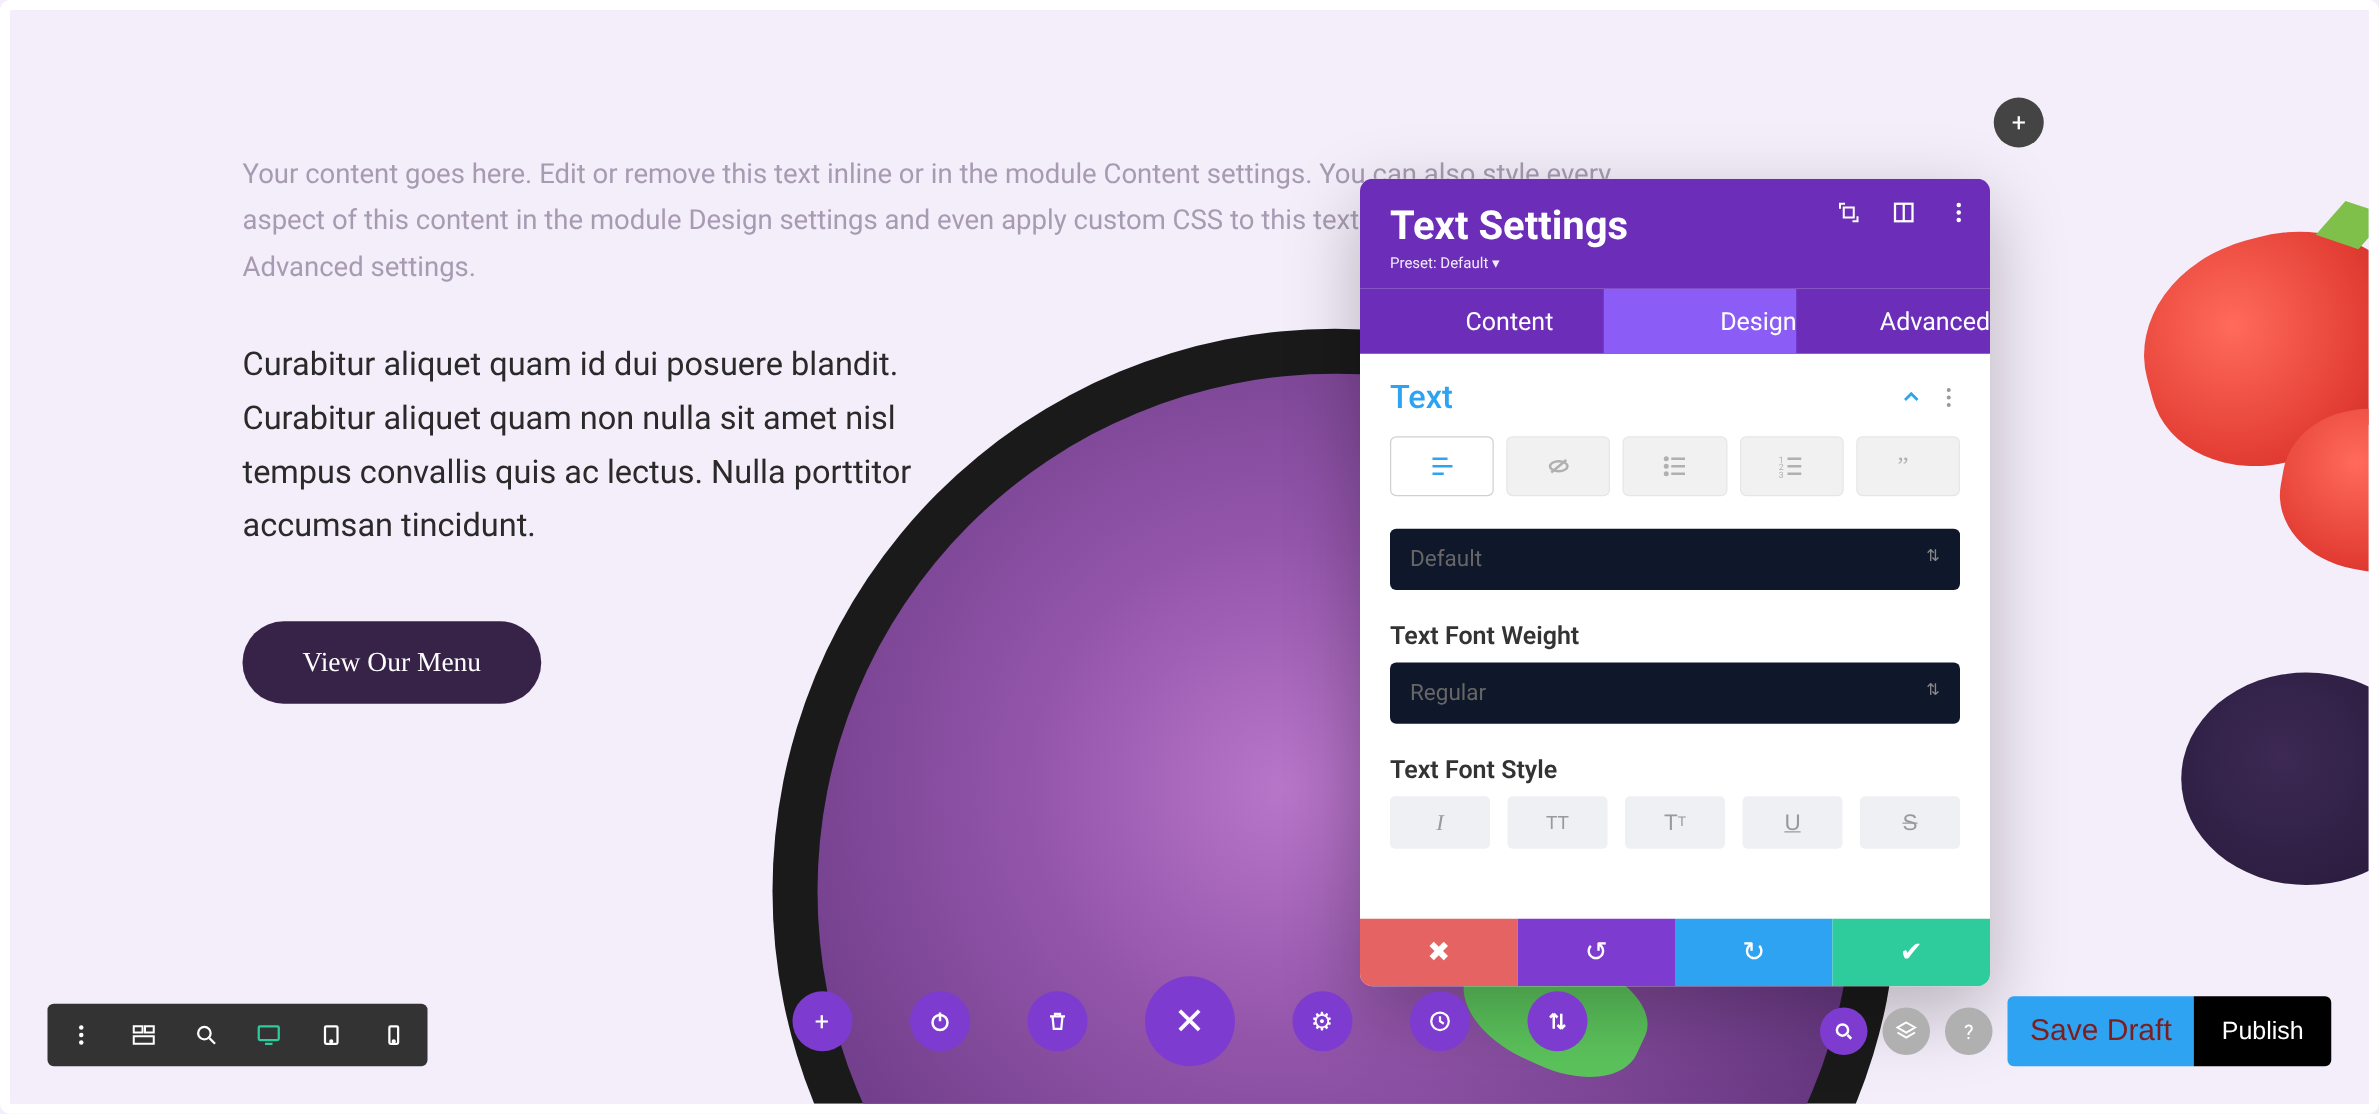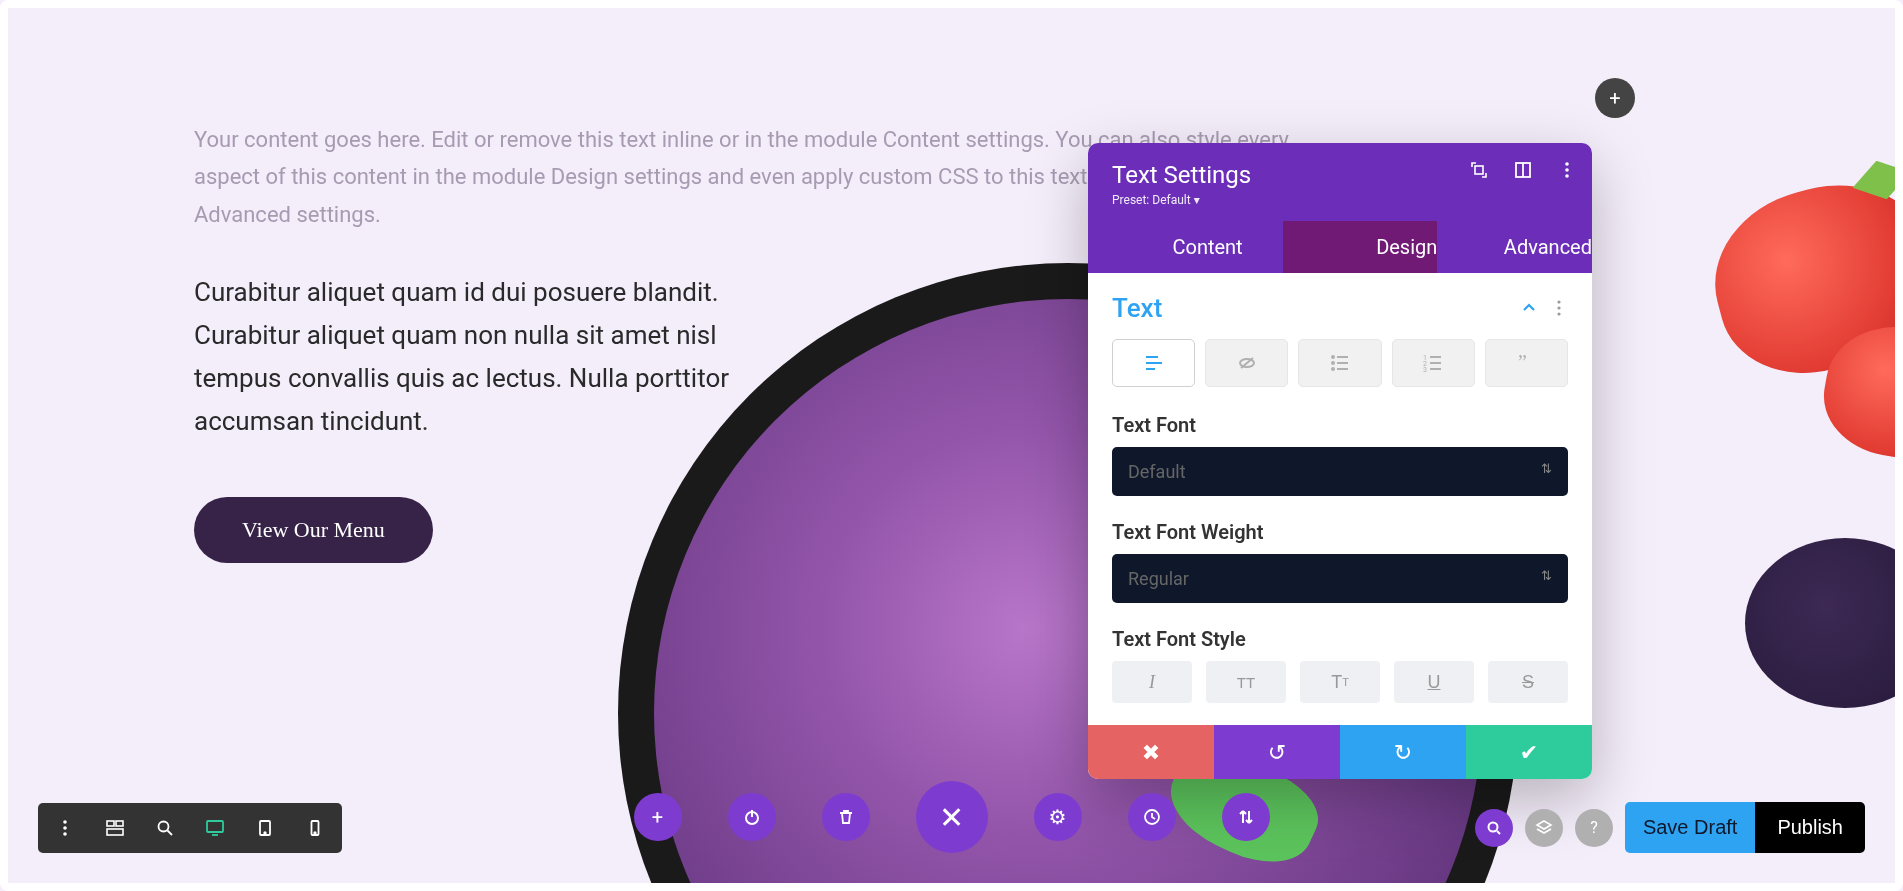--- a/index.html
+++ b/index.html
@@ -130,41 +130,41 @@
   overflow: hidden;
   display: flex;
   flex-direction: column;
 }
 .panel-header {
   background: #6c2eb9;
   color: #fff;
   padding: 18px 24px 14px;
   position: relative;
 }
-.panel-title { font-size: 24px; font-weight: 400; }
+.panel-title { font-size: 32px; font-weight: 700; }
 .panel-preset { font-size: 12px; opacity: 0.9; margin-top: 4px; }
 .panel-header-icons {
   position: absolute;
   right: 14px; top: 16px;
   display: flex; gap: 22px;
 }
 .panel-header-icons span { width: 22px; height: 22px; display:flex;align-items:center;justify-content:center; cursor:pointer; }
 .tabs {
   display: flex;
   background: #6c2eb9;
 }
 .tab {
   flex: 1;
   text-align: right;
   padding: 14px 0;
   font-size: 20px;
   color: #fff;
   cursor: pointer;
 }
-.tab.active { background: #701a75; margin-left: 40px; }
+.tab.active { background: #8b5cf6; margin-left: 40px; }
 .panel-body {
   padding: 20px 24px 10px;
   height: 452px;
   overflow: hidden;
 }
 .section-head {
   display:flex; justify-content:space-between; align-items:center;
   margin-bottom: 16px;
 }
 .section-title { color: #2ea3f2; font-size: 26px; font-weight: 500; text-align: right; }
@@ -257,22 +257,22 @@
   position: absolute;
   bottom: 30px; right: 30px;
   display:flex; align-items:center; gap:12px;
 }
 .gray-circ {
   width: 38px; height: 38px; border-radius:50%;
   background:#b0b0b0; color:#fff;
   display:flex;align-items:center;justify-content:center; cursor:pointer;
 }
 .btn-save-draft {
-  background:#2ea3f2; color:#0f172a; border:none;
-  padding: 14px 18px; font-size:20px; border-radius:5px 0 0 5px; cursor:pointer;
+  background:#2ea3f2; color:#7f1d1d; border:none;
+  padding: 14px 18px; font-size:24px; border-radius:5px 0 0 5px; cursor:pointer;
 }
 .btn-publish {
   background:#000000; color:#fff; border:none;
   padding: 14px 22px; font-size:20px; border-radius:0 5px 5px 0; cursor:pointer;
 }
 svg { display:block; }
 </style>
 </head>
 <body>
 
@@ -384,21 +384,20 @@
             </svg>
           </div>
         <div class="type-btn">
             <svg width="22" height="22" viewBox="0 0 22 22" fill="currentColor">
               <text x="3" y="17" font-size="20" font-family="Georgia">”</text>
             </svg>
           </div>
       </div>
 
       <div class="field-group">
-        <div class="field-label">Text Font</div>
         <div class="select"><span>Default</span><span class="select-caret">⇅</span></div>
       </div>
 
       <div class="field-group">
         <div class="field-label">Text Font Weight</div>
         <div class="select"><span>Regular</span><span class="select-caret">⇅</span></div>
       </div>
 
       <div class="field-group">
         <div class="field-label">Text Font Style</div>

